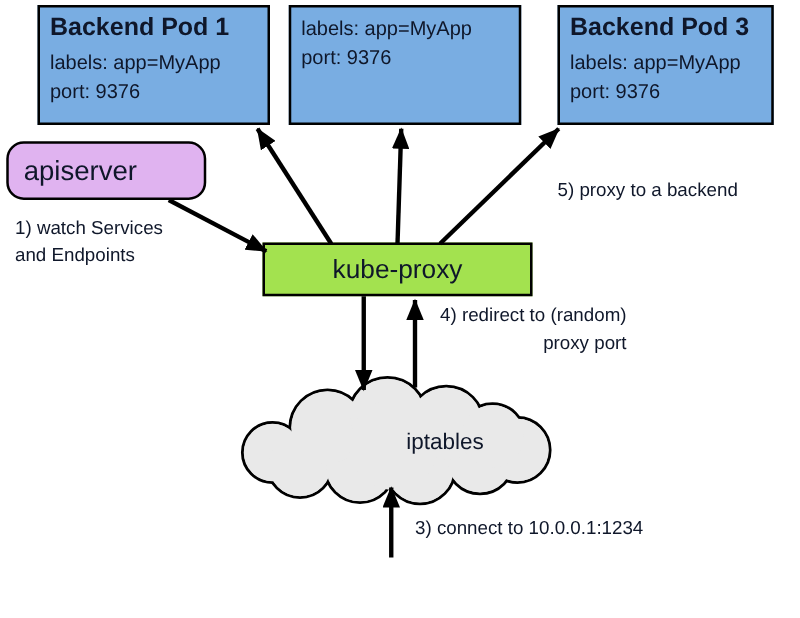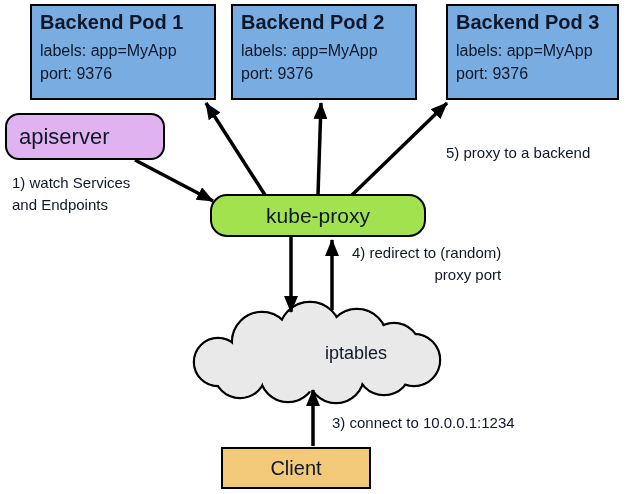--- a/index.html
+++ b/index.html
@@ -7,21 +7,21 @@
     position:relative; width:640px; height:494px; overflow:hidden;
     background:#fff; font-family:Liberation Sans, sans-serif;
     color:#0f172a;
   }
   .box { position:absolute; border:2px solid #000; box-sizing:border-box; z-index:1; }
   .pod { background:var(--pod_fill); padding:3px 8px; }
   .pod-title { font-size:20px; font-weight:bold; line-height:27px; white-space:nowrap; }
   .pod-line  { font-size:16px; line-height:23px; white-space:nowrap; }
   .pod-line.first { margin-top:3px; }
   #apiserver-box { background:var(--apiserver_fill); display:flex; align-items:center; padding-left:12px; font-size:22px;border-radius:14px; }
-  #kubeproxy-box { background:var(--kubeproxy_fill); display:flex; align-items:center; justify-content:center; font-size:21px;border-radius:17px; }
+  #kubeproxy-box { background:var(--kubeproxy_fill); display:flex; align-items:center; justify-content:center; font-size:21px; }
   #client-box    { background:var(--client_fill);    display:flex; align-items:center; justify-content:center; font-size:20px; }
   .note {
     position:absolute; z-index:3; font-size:15px; line-height:22px;
     white-space:pre-line;
   }
   #diagram-svg { position:absolute; left:0; top:0; z-index:2; pointer-events:none; }
   .cloud-stroke { fill:var(--cloud_fill); stroke:#000; stroke-width:2.5; }
   .cloud-fill   { fill:var(--cloud_fill); }
   .arrow { stroke:#000; stroke-width:3.5; marker-end:url(#ah); }
   #iptables-label {
@@ -34,42 +34,38 @@
 
 <div id="stage">
 
   <div class="box pod" style="left:30px; top:4px; width:186px; height:96px;">
     <div class="pod-title">Backend Pod 1</div>
     <div class="pod-line first">labels: app=MyApp</div>
     <div class="pod-line">port: 9376</div>
   </div>
 
   <div class="box pod" style="left:231px; top:4px; width:186px; height:96px;">
-    <div class="pod-title">Backend Pod 2</div>
     <div class="pod-line first">labels: app=MyApp</div>
     <div class="pod-line">port: 9376</div>
   </div>
 
   <div class="box pod" style="left:446px; top:4px; width:173px; height:96px;">
     <div class="pod-title">Backend Pod 3</div>
     <div class="pod-line first">labels: app=MyApp</div>
     <div class="pod-line">port: 9376</div>
   </div>
 
   <div id="apiserver-box" class="box" style="left:5px; top:113px; width:160px; height:47px;">
     <span>apiserver</span>
   </div>
 
   <div id="kubeproxy-box" class="box" style="left:210px; top:194px; width:216px; height:43px;">
     <span>kube-proxy</span>
   </div>
 
-  <div id="client-box" class="box" style="left:221px; top:447px; width:150px; height:42px;">
-    <span>Client</span>
-  </div>
 
   <svg id="diagram-svg" width="640" height="494" viewBox="0 0 640 494">
     <defs>
       <marker id="ah" markerUnits="userSpaceOnUse" markerWidth="18" markerHeight="14" refX="16" refY="7" orient="auto">
         <path d="M0,0 L17,7 L0,14 Z" fill="#000"></path>
       </marker>
     </defs>
 
     <g>
       <g>

